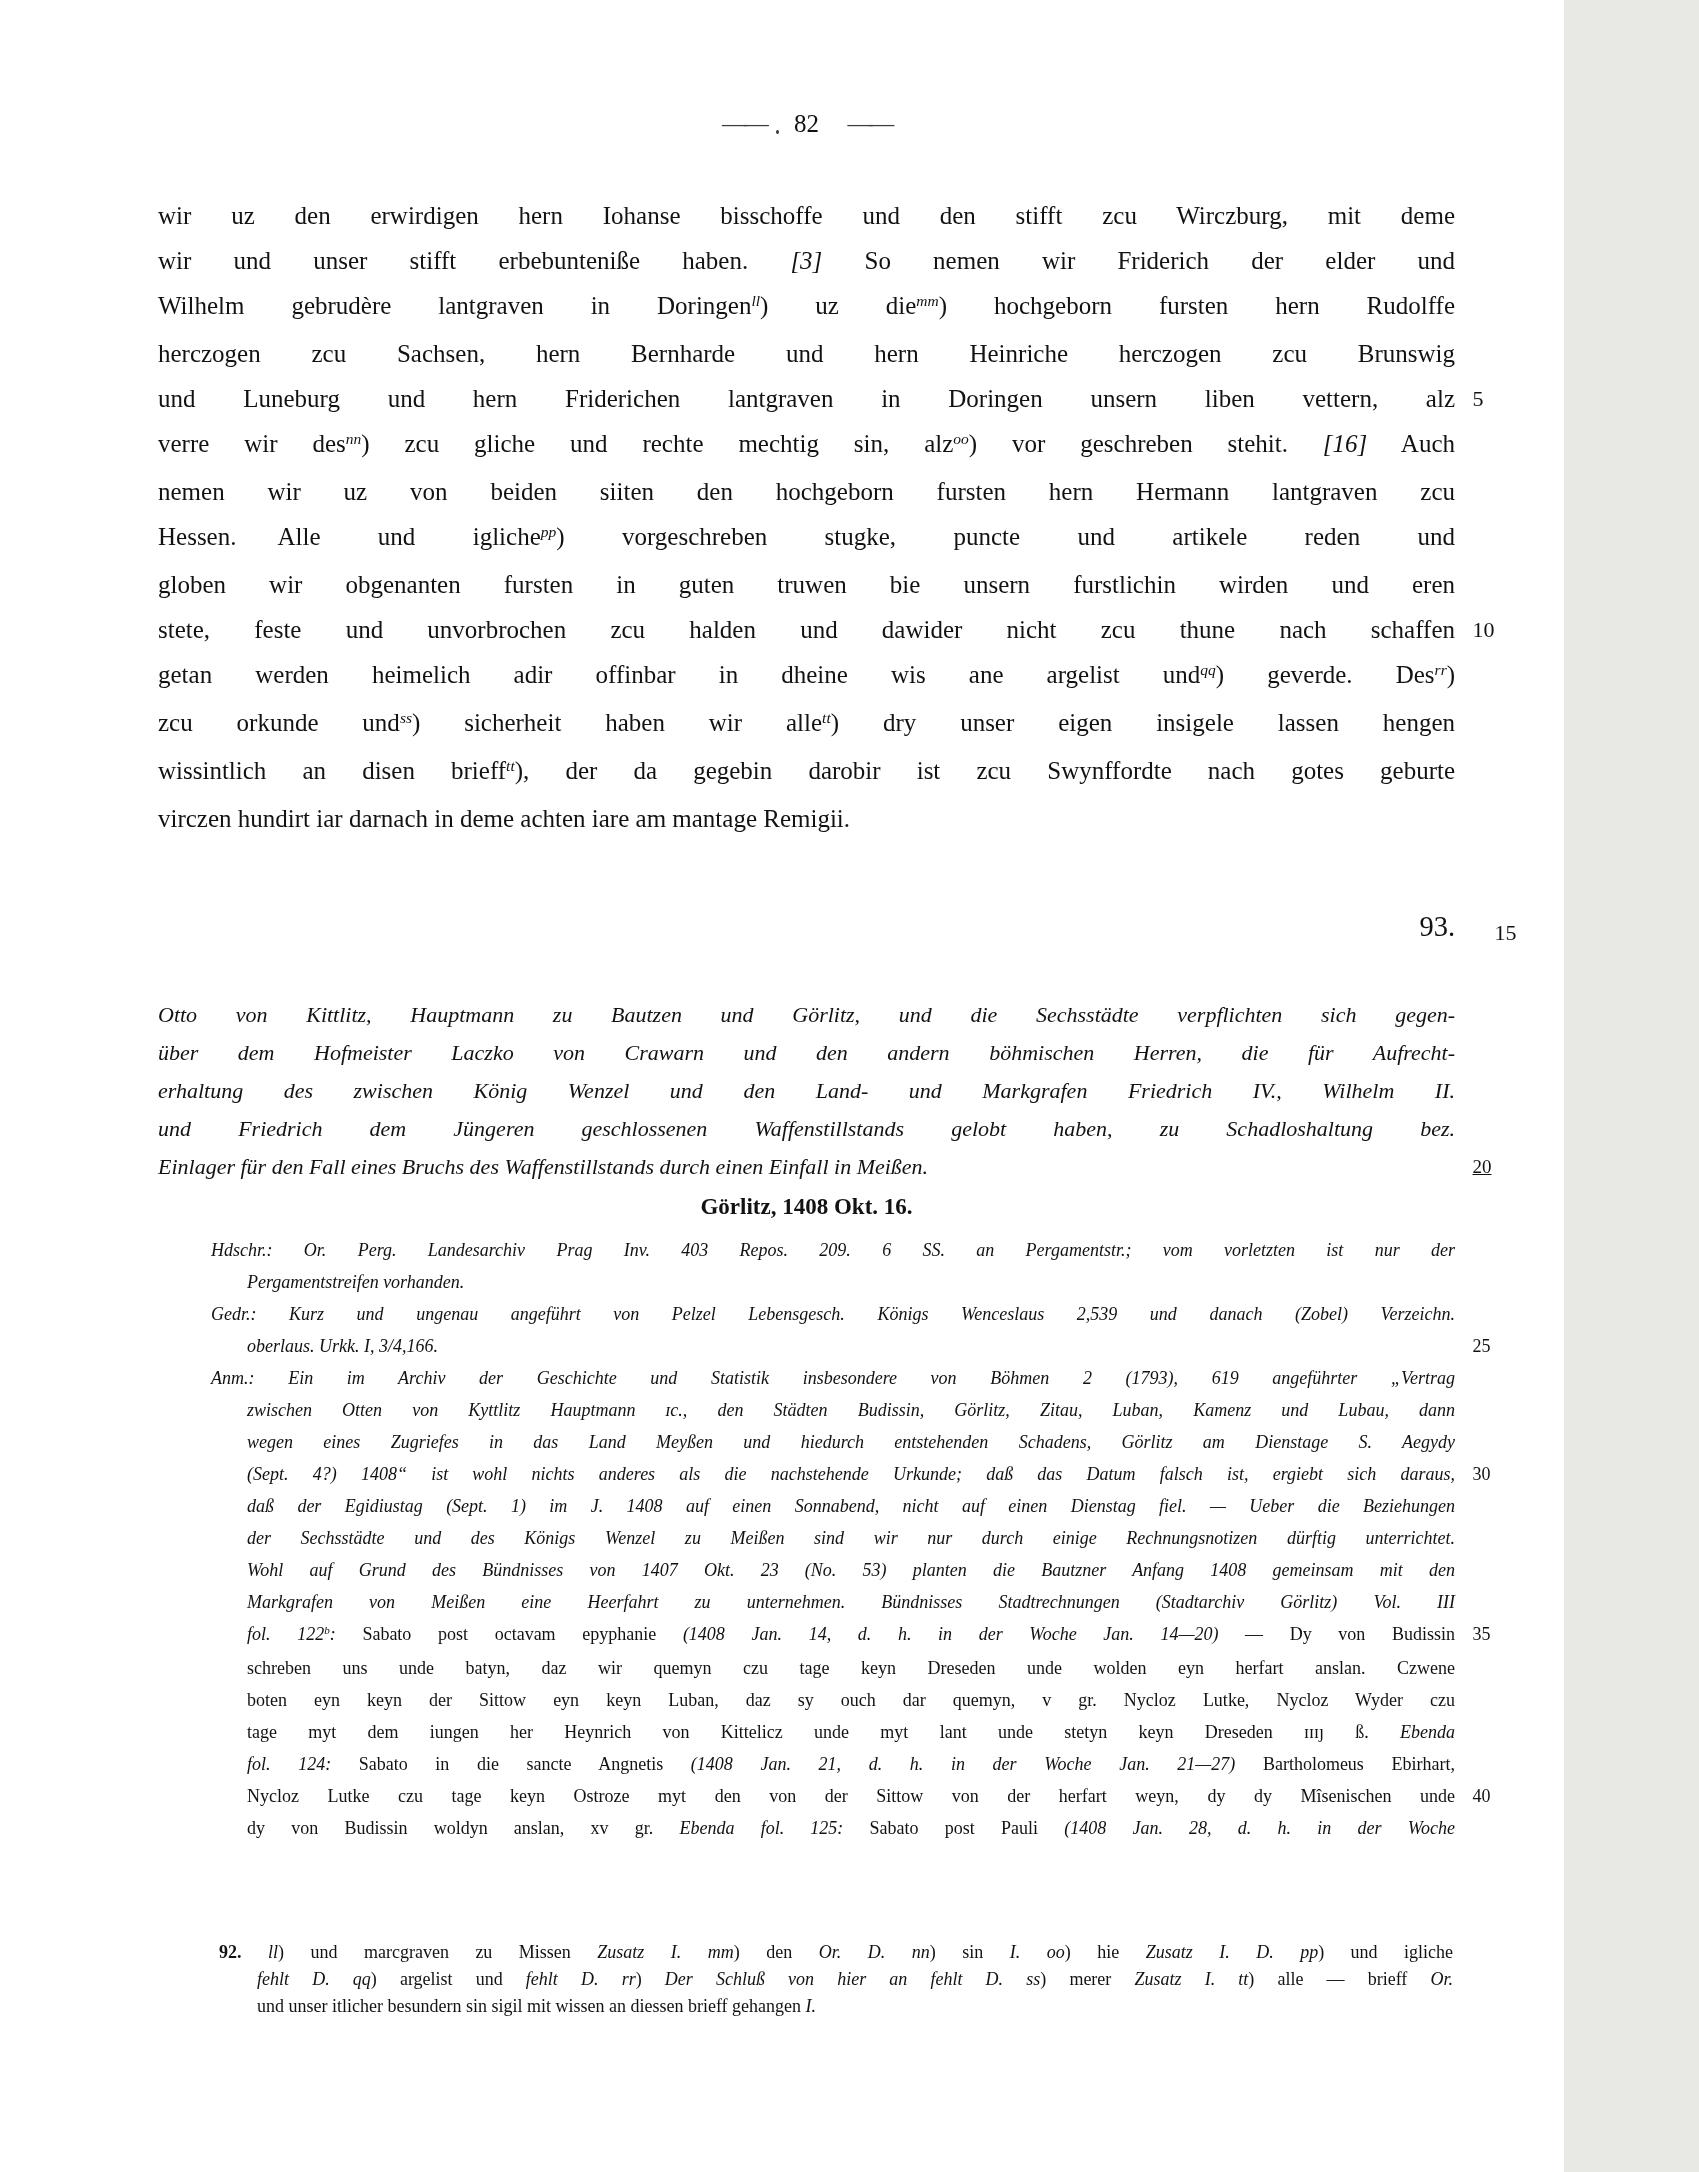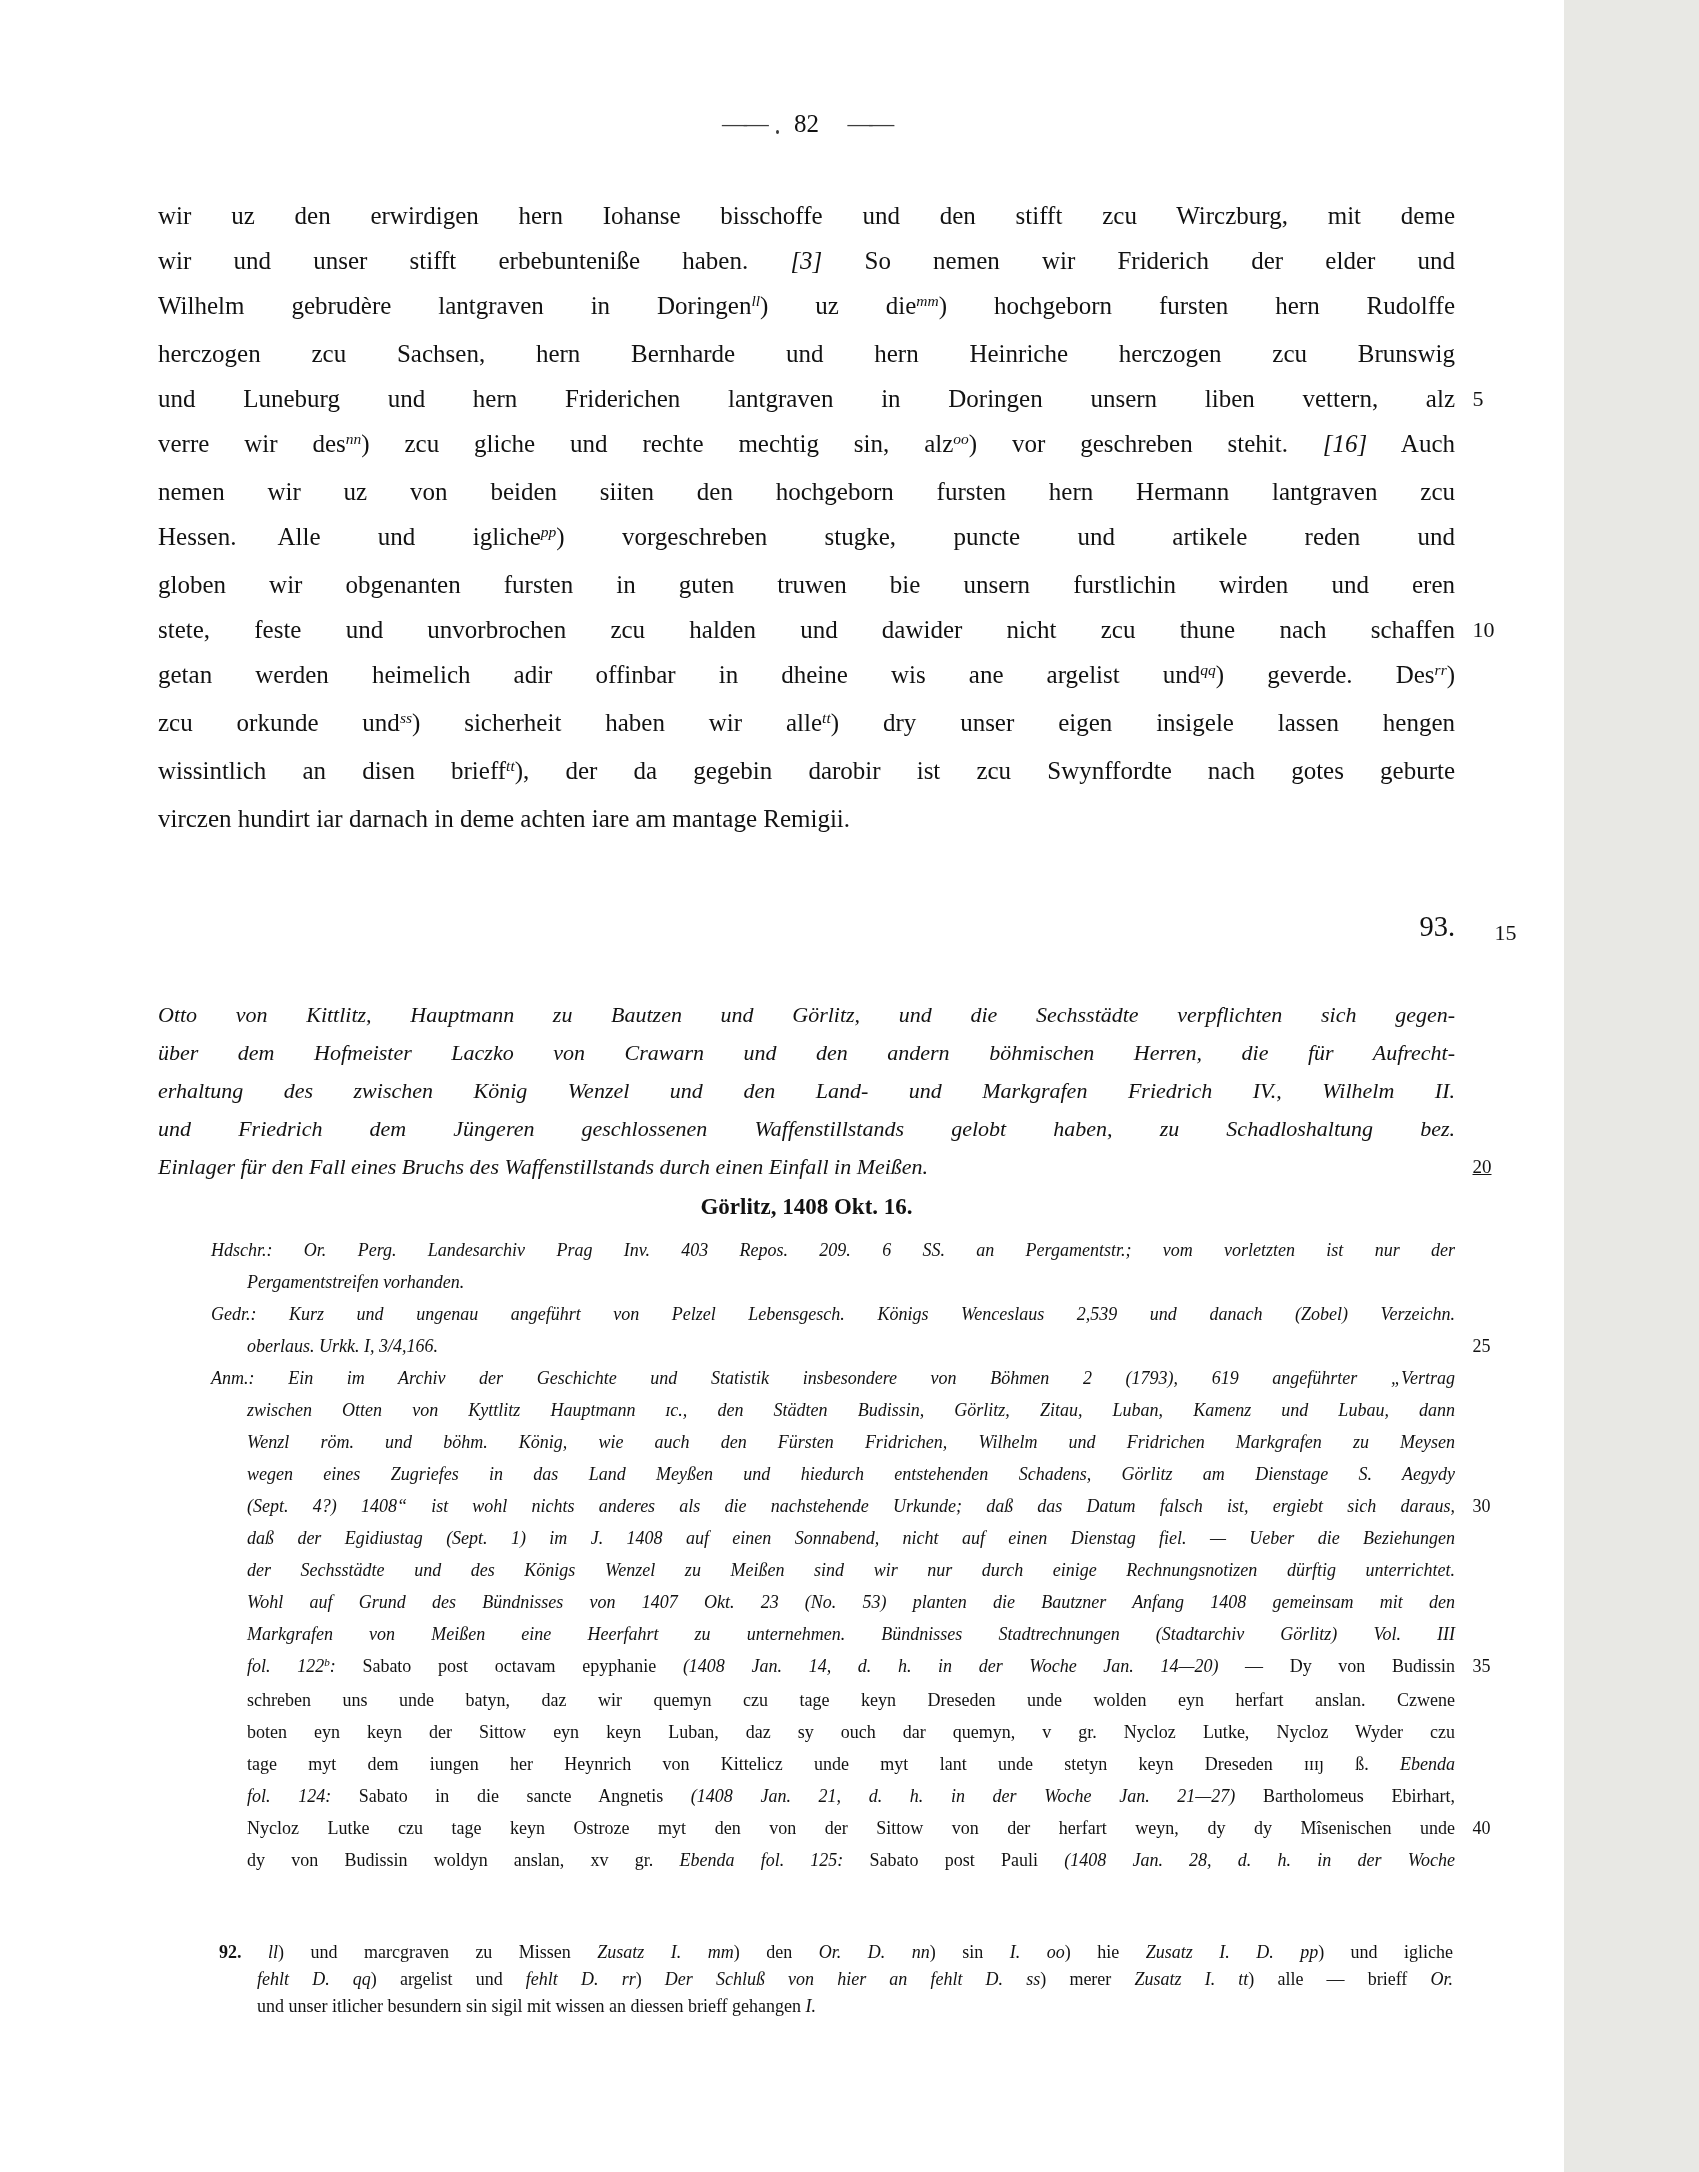--- a/index.html
+++ b/index.html
@@ -105,21 +105,20 @@
 
   <div class="dateline">Görlitz, 1408 Okt. 16.</div>
 
   <div class="apparatus">
       <div class="tl j"><span class="s-i">Hdschr.: Or. Perg. Landesarchiv Prag Inv. 403 Repos. 209.  6 SS. an Pergamentstr.; vom vorletzten ist nur der</span></div>
       <div class="tl h"><span class="s-i">Pergamentstreifen vorhanden.</span></div>
       <div class="tl j"><span class="s-i">Gedr.: Kurz und ungenau angeführt von Pelzel Lebensgesch. Königs Wenceslaus 2,539 und danach (Zobel) Verzeichn.</span></div>
       <div class="tl h"><span class="s-i">oberlaus. Urkk. I, 3/4,166.</span><span class="lineno">25</span></div>
       <div class="tl j"><span class="s-i">Anm.: Ein im Archiv der Geschichte und Statistik insbesondere von Böhmen 2 (1793), 619 angeführter „Vertrag</span></div>
       <div class="tl j h"><span class="s-i">zwischen Otten von Kyttlitz Hauptmann ɪc., den Städten Budissin, Görlitz, Zitau, Luban, Kamenz und Lubau, dann</span></div>
-      <div class="tl j h"><span class="s-i">Wenzl röm. und böhm. König, wie auch den Fürsten Fridrichen, Wilhelm und Fridrichen Markgrafen zu Meysen</span></div>
       <div class="tl j h"><span class="s-i">wegen eines Zugriefes in das Land Meyßen und hiedurch entstehenden Schadens, Görlitz am Dienstage S. Aegydy</span></div>
       <div class="tl j h"><span class="s-i">(Sept. 4?) 1408“ ist wohl nichts anderes als die nachstehende Urkunde; daß das Datum falsch ist, ergiebt sich daraus,</span><span class="lineno">30</span></div>
       <div class="tl j h"><span class="s-i">daß der Egidiustag (Sept. 1) im J. 1408 auf einen Sonnabend, nicht auf einen Dienstag fiel. — Ueber die Beziehungen</span></div>
       <div class="tl j h"><span class="s-i">der Sechsstädte und des Königs Wenzel zu Meißen sind wir nur durch einige Rechnungsnotizen dürftig unterrichtet.</span></div>
       <div class="tl j h"><span class="s-i">Wohl auf Grund des Bündnisses von 1407 Okt. 23 (No. 53) planten die Bautzner Anfang 1408 gemeinsam mit den</span></div>
       <div class="tl j h"><span class="s-i">Markgrafen von Meißen eine Heerfahrt zu unternehmen.  Bündnisses Stadtrechnungen (Stadtarchiv Görlitz) Vol. III</span></div>
       <div class="tl j h"><span class="s-i">fol. 122</span><span class="s-si">b</span><span class="s-i">: </span><span class="s-r">Sabato post octavam epyphanie </span><span class="s-i">(1408 Jan. 14, d. h. in der Woche Jan. 14—20)</span><span class="s-r"> — Dy von Budissin</span><span class="lineno">35</span></div>
       <div class="tl j h"><span class="s-r">schreben uns unde batyn, daz wir quemyn czu tage keyn Dreseden unde wolden eyn herfart anslan.  Czwene</span></div>
       <div class="tl j h"><span class="s-r">boten eyn keyn der Sittow eyn keyn Luban, daz sy ouch dar quemyn, v gr.  Nycloz Lutke, Nycloz Wyder czu</span></div>
       <div class="tl j h"><span class="s-r">tage myt dem iungen her Heynrich von Kittelicz unde myt lant unde stetyn keyn Dreseden ɪɪɪȷ ß.  </span><span class="s-i">Ebenda</span></div>

